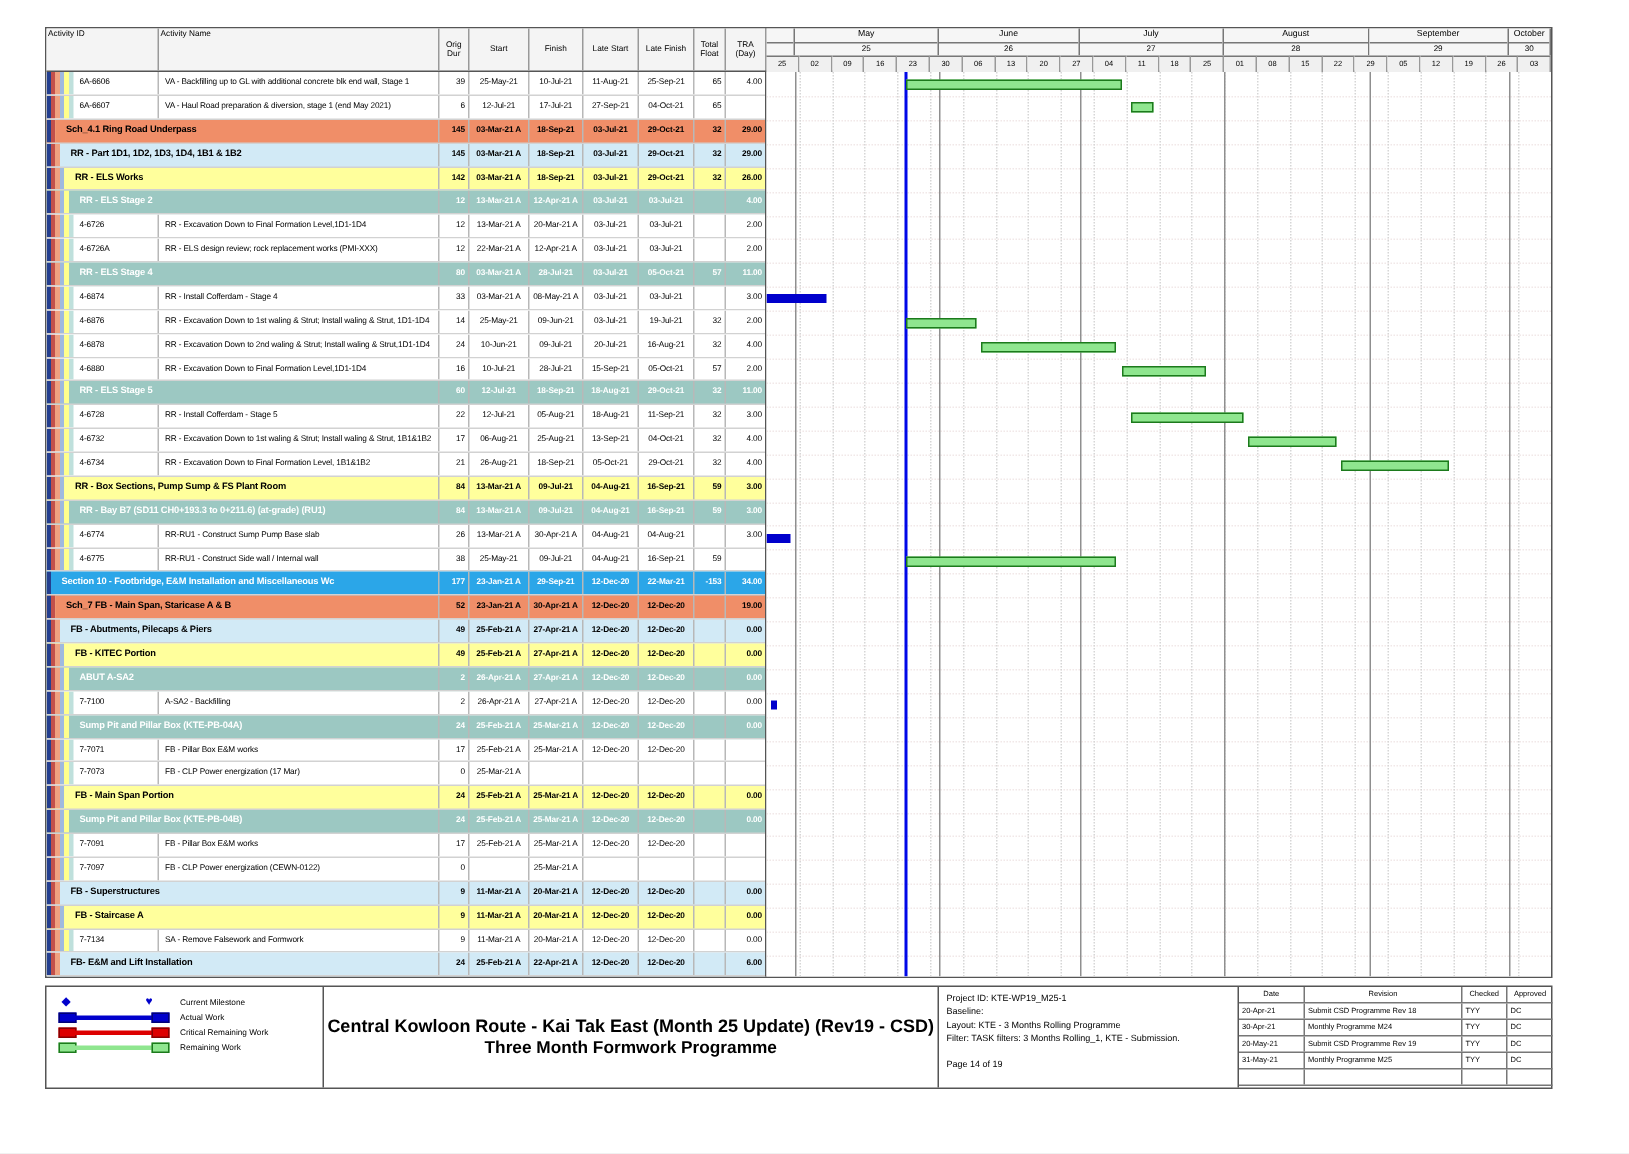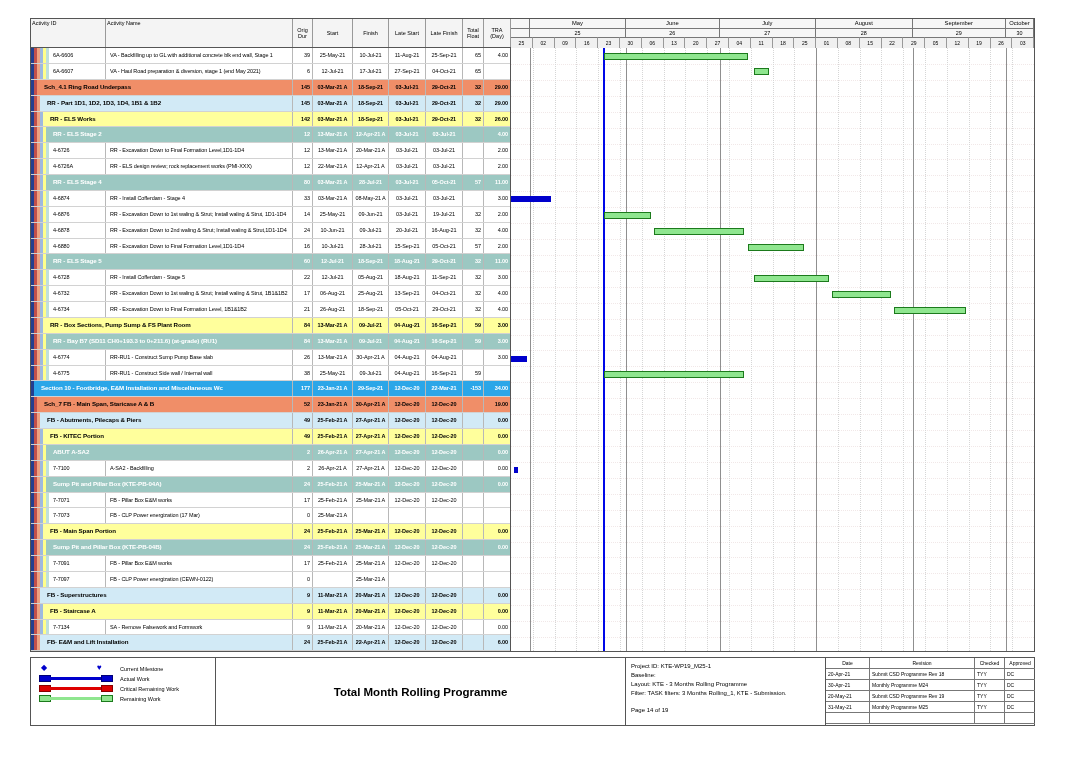--- a/index.html
+++ b/index.html
@@ -709,21 +709,22 @@
         <div class="litem">
           <span class="lzone">
             <span class="e1" style="background: rgb(143, 230, 143); border: 1px solid rgb(28, 122, 28);"></span>
             <span class="mid" style="background: rgb(143, 230, 143);"></span>
             <span class="e2" style="background: rgb(143, 230, 143); border: 1px solid rgb(28, 122, 28);"></span>
           </span>
           <span class="llabel">Remaining Work</span>
         </div>
       </div>
     <div id="titleblock">
-      <div id="title2">Total Month Rolling Programme</div>
+      <div id="title1">Central Kowloon Route - Kai Tak East (Month 25 Update) (Rev19 - CSD)</div>
+      <div id="title2">Three Month Formwork Programme</div>
     </div>
     <div id="infoblock">
       <div id="infolines">
           <div class="infoline">Project ID: KTE-WP19_M25-1</div>
           <div class="infoline">Baseline:</div>
           <div class="infoline">Layout: KTE - 3 Months Rolling Programme</div>
           <div class="infoline">Filter: TASK filters: 3 Months Rolling_1, KTE - Submission.</div>
         </div>
       <div id="pageno">Page 14 of 19</div>
     </div>

